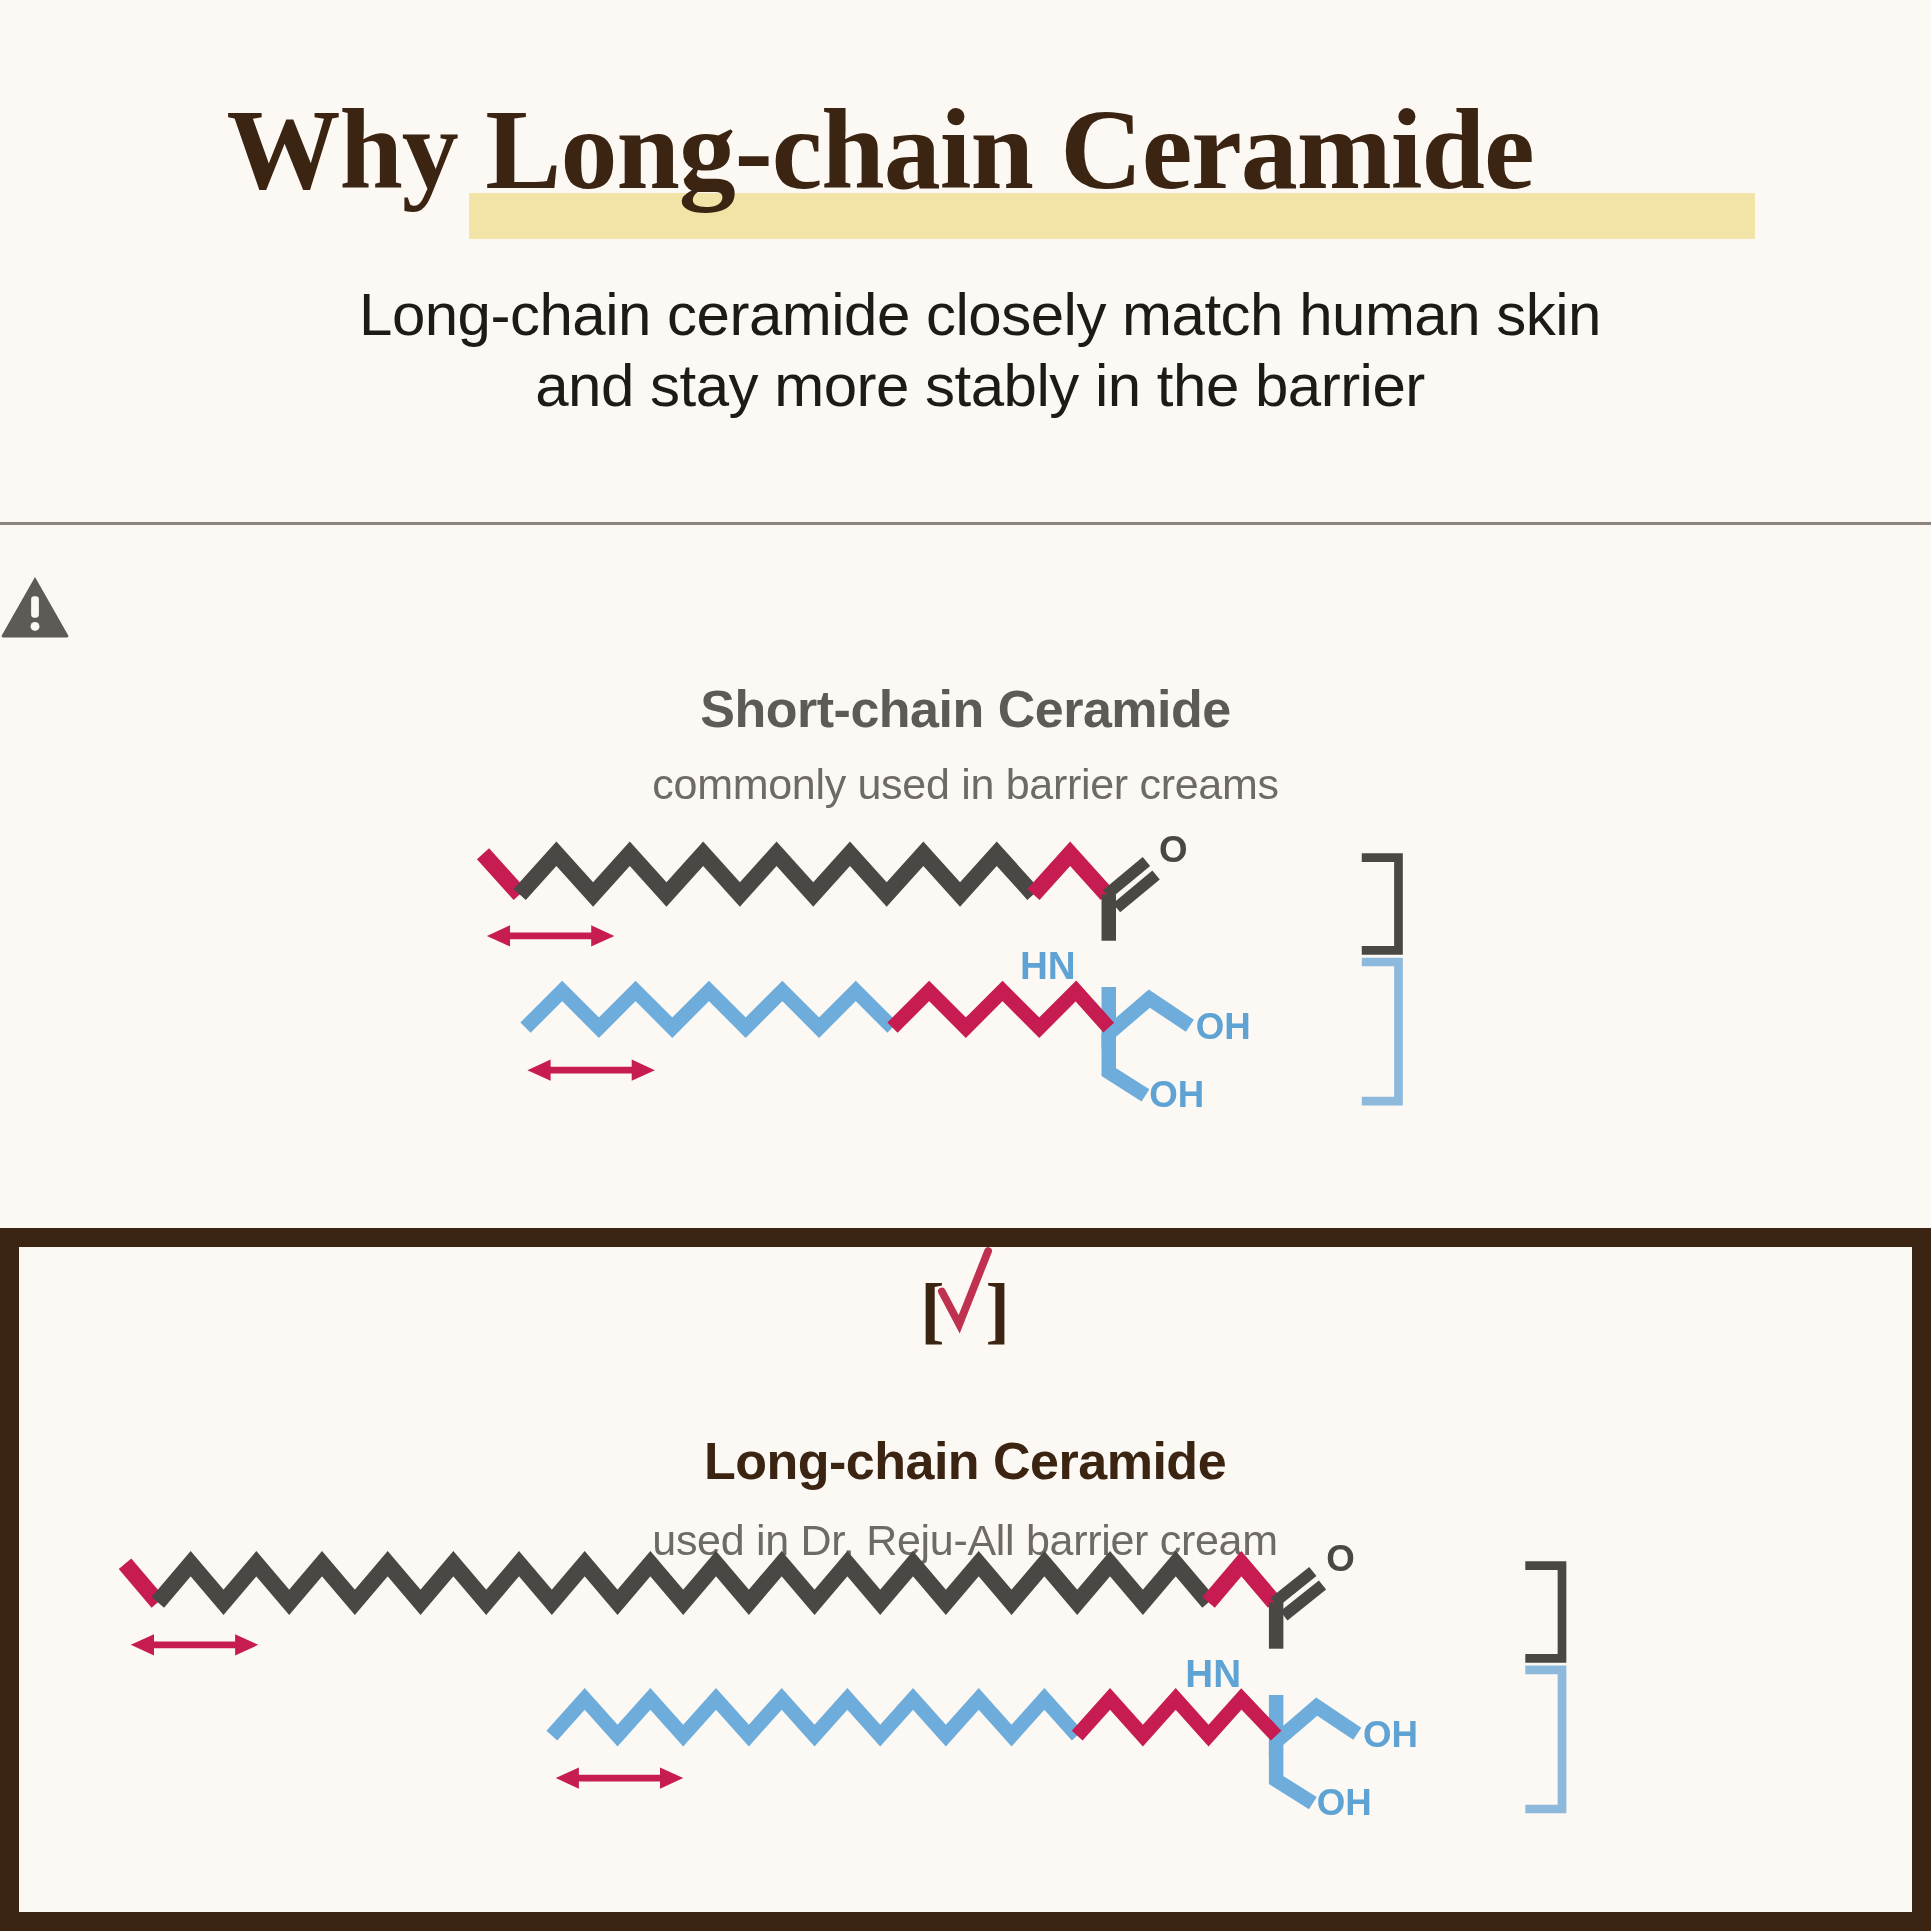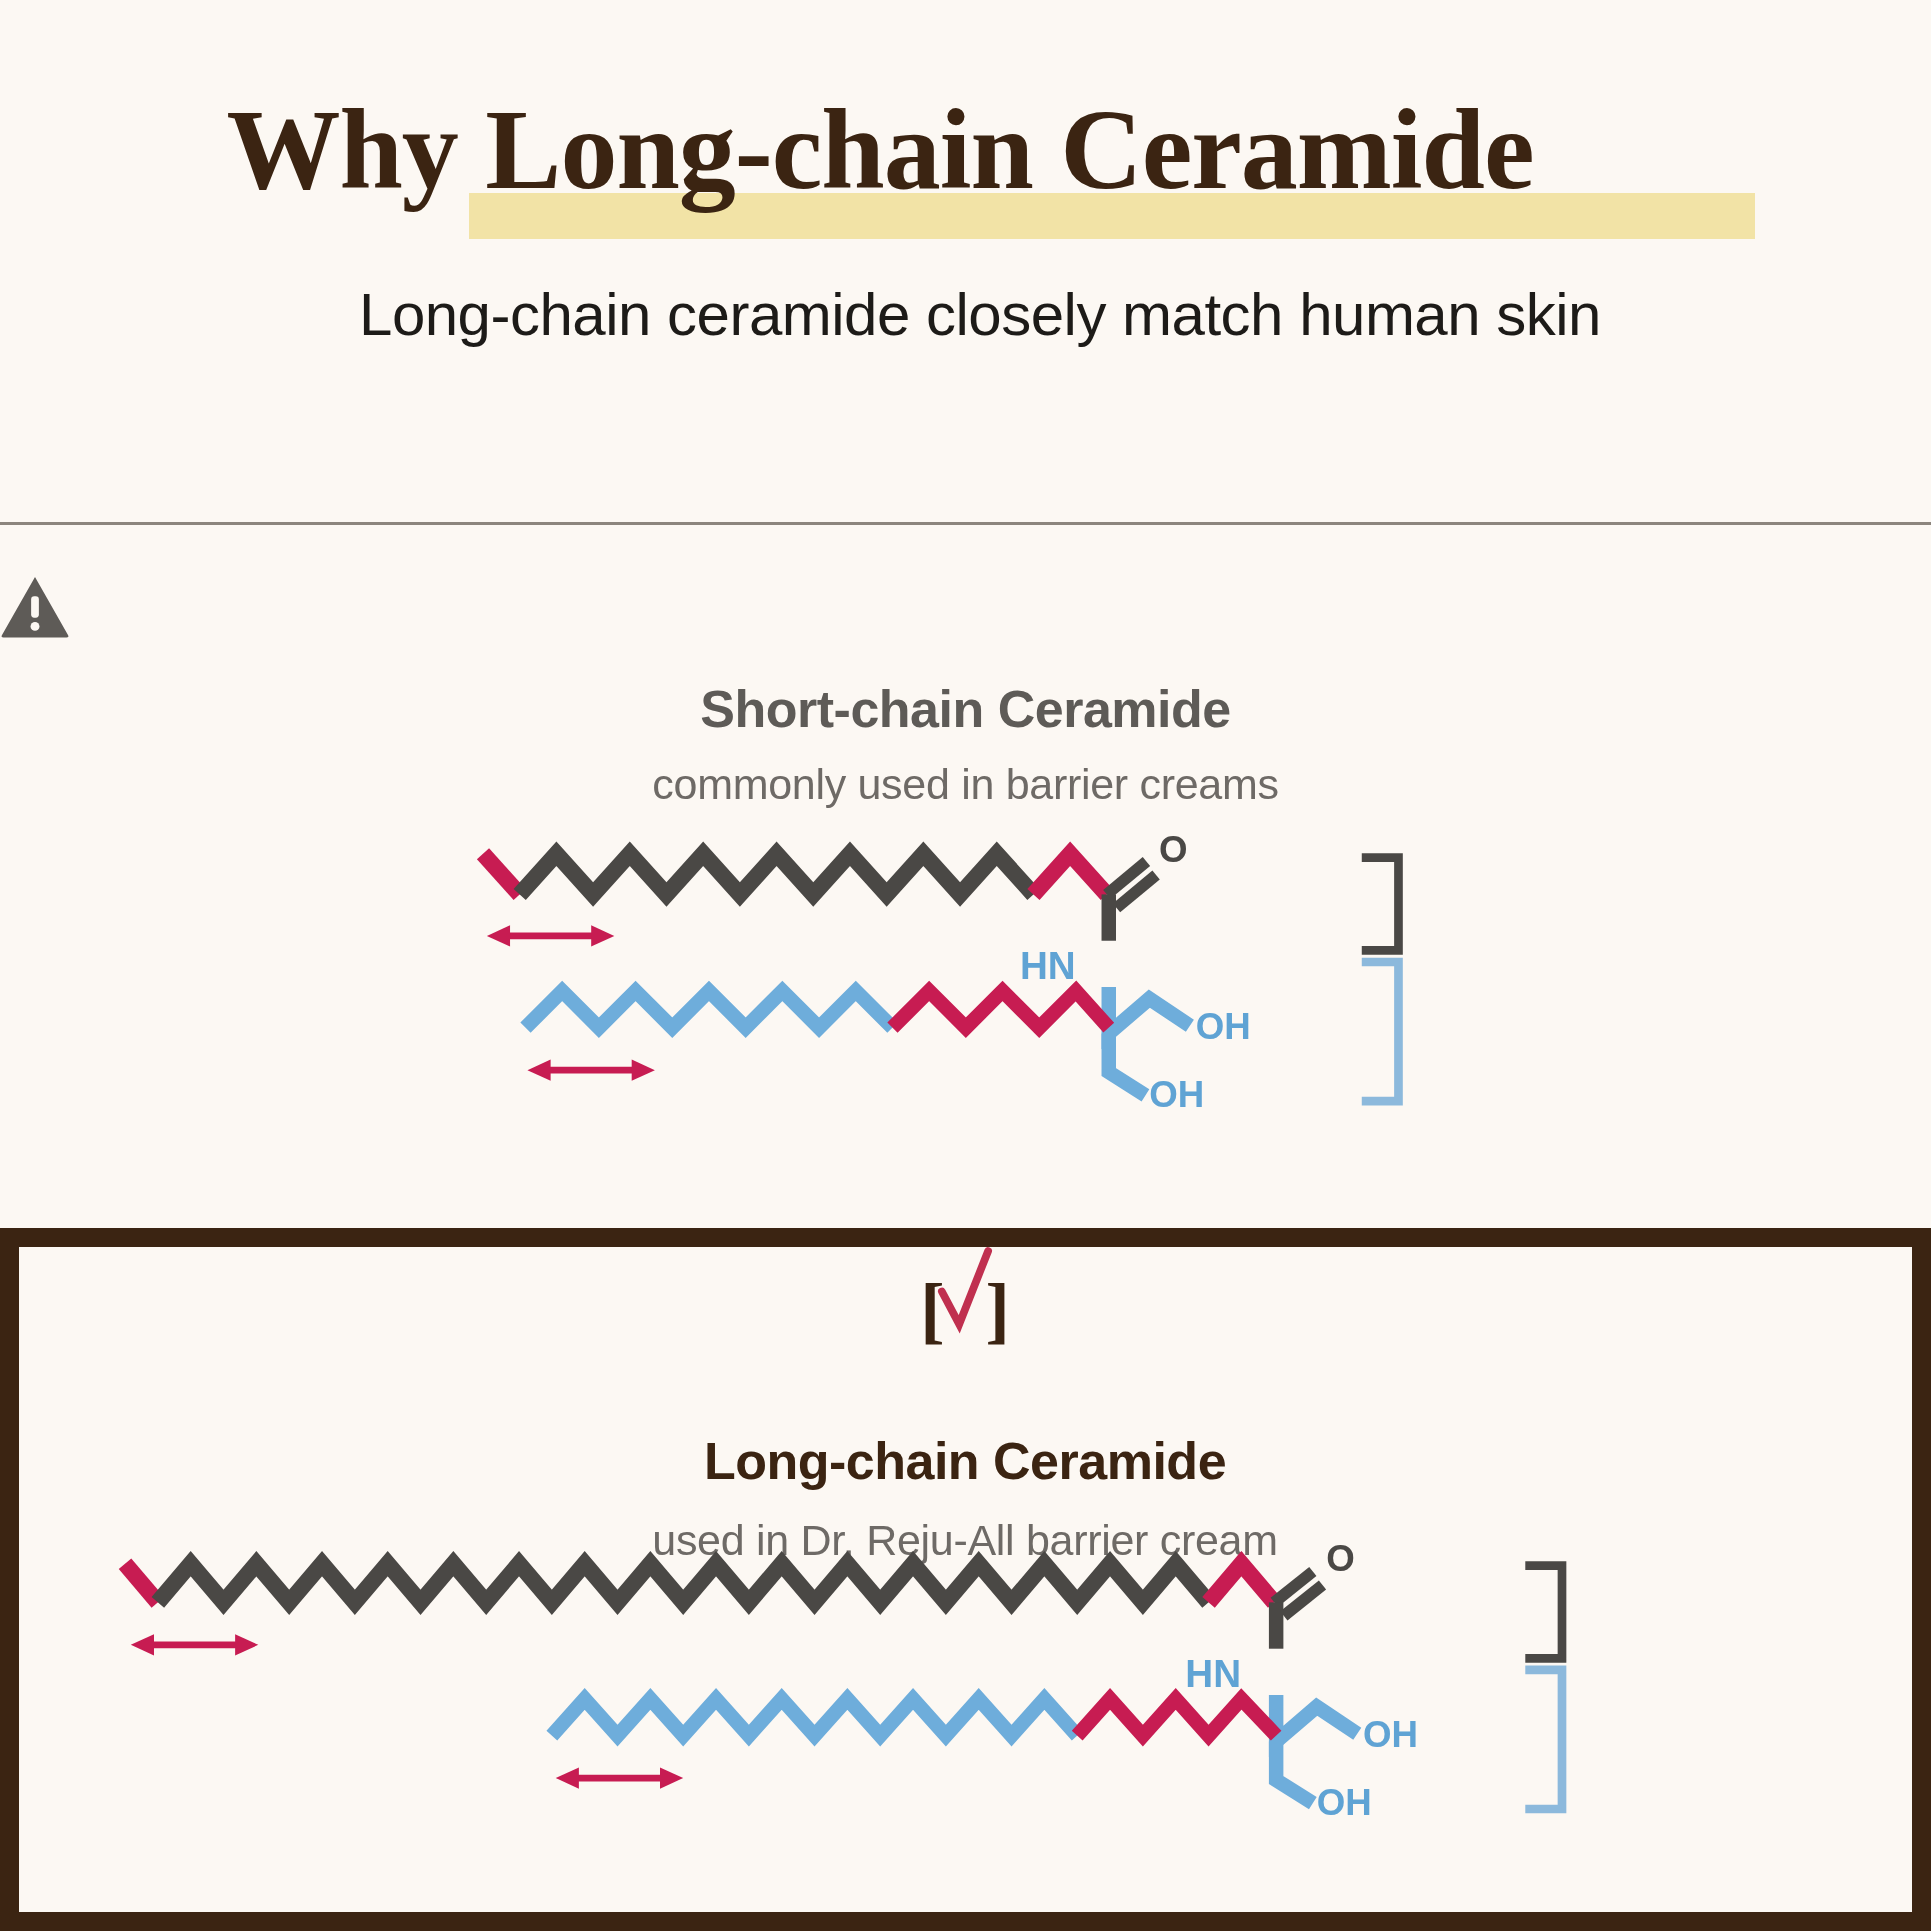--- a/index.html
+++ b/index.html
@@ -131,20 +131,21 @@
 <div id="header">
 
   <div id="title-highlight"></div>
 
   <div id="title-wrap">
     <span id="title">Why Long-chain Ceramide</span>
   </div>
 
   <div id="subtitle">
     <div>Long-chain ceramide closely match human skin</div>
+    <div>and stay more stably in the barrier</div>
   </div>
 
   <div id="header-divider"></div>
 </div>
 
 <div id="short-section">
 
   <div id="short-icon">
     <svg width="70" height="64" viewBox="0 0 72 66">
       <path d="M36 2 L70 62 Q71.5 64.5 68.5 64.5 L3.5 64.5 Q0.5 64.5 2 62 Z" fill="#5E5B57"></path>

